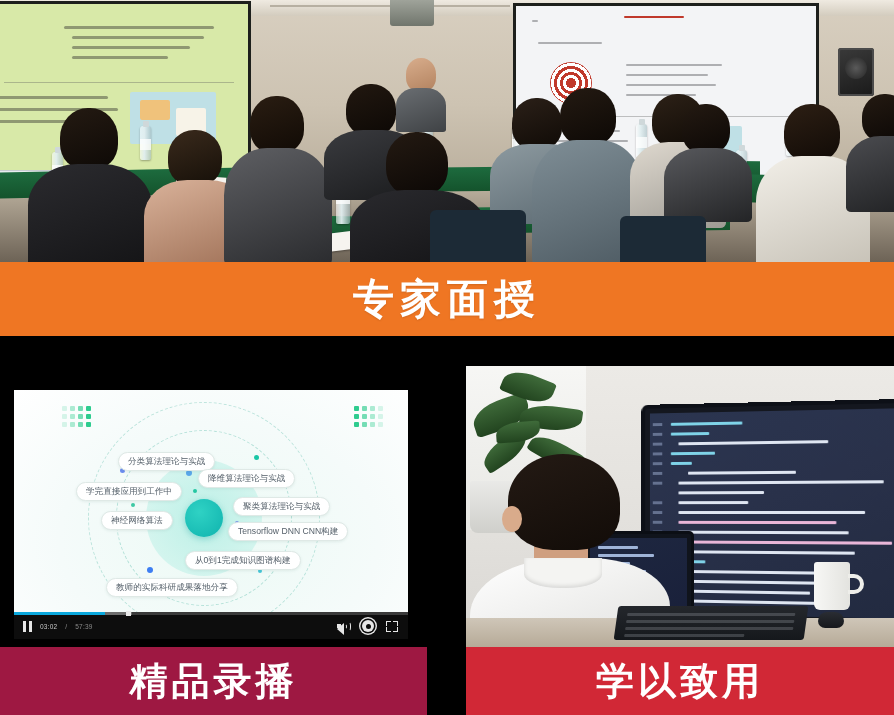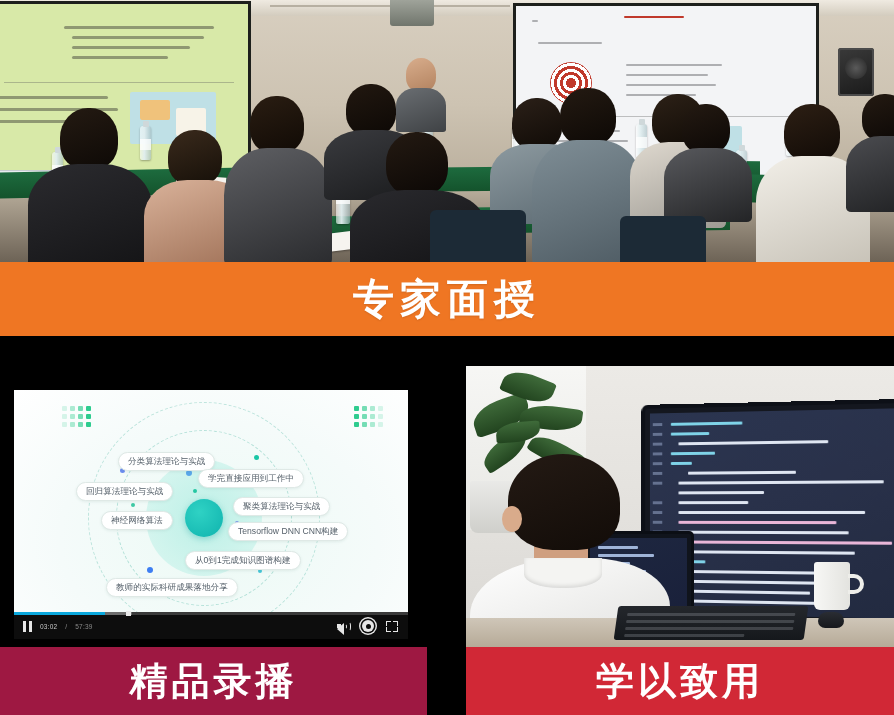--- a/index.html
+++ b/index.html
@@ -365,22 +365,22 @@
   <span class="pdot" style="left:254px;top:455px;background:#19c6a6"></span>
   <span class="pdot" style="left:120px;top:468px;background:#6b8cf0"></span>
   <span class="pdot" style="left:186px;top:470px;background:#5aa7ea;width:6px;height:6px"></span>
   <span class="pdot" style="left:193px;top:489px;background:#24c7a2;width:4px;height:4px"></span>
   <span class="pdot" style="left:131px;top:503px;background:#3fc9a5;width:4px;height:4px"></span>
   <span class="pdot" style="left:235px;top:521px;background:#7b95e8;width:4px;height:4px"></span>
   <span class="pdot" style="left:147px;top:567px;background:#3d7ef2;width:6px;height:6px"></span>
   <span class="pdot" style="left:258px;top:569px;background:#46c7d8;width:4px;height:4px"></span>
 
   <div class="node" style="left:118px;top:452px;">分类算法理论与实战</div>
-  <div class="node" style="left:198px;top:469px;">学完直接应用到工作中</div>
-  <div class="node" style="left:76px;top:482px;">回归算法理论与实战</div>
+  <div class="node" style="left:198px;top:469px;">降维算法理论与实战</div>
+  <div class="node" style="left:76px;top:482px;">学完直接应用到工作中</div>
   <div class="node" style="left:233px;top:497px;">聚类算法理论与实战</div>
   <div class="node" style="left:101px;top:511px;">神经网络算法</div>
   <div class="node" style="left:228px;top:522px;">Tensorflow DNN CNN构建</div>
   <div class="node" style="left:185px;top:551px;">从0到1完成知识图谱构建</div>
   <div class="node" style="left:106px;top:578px;">教师的实际科研成果落地分享</div>
 
   <div class="player-bar">
     <div class="prog-track">
       <div class="prog-buf"></div>
       <div class="prog-fill"></div>

